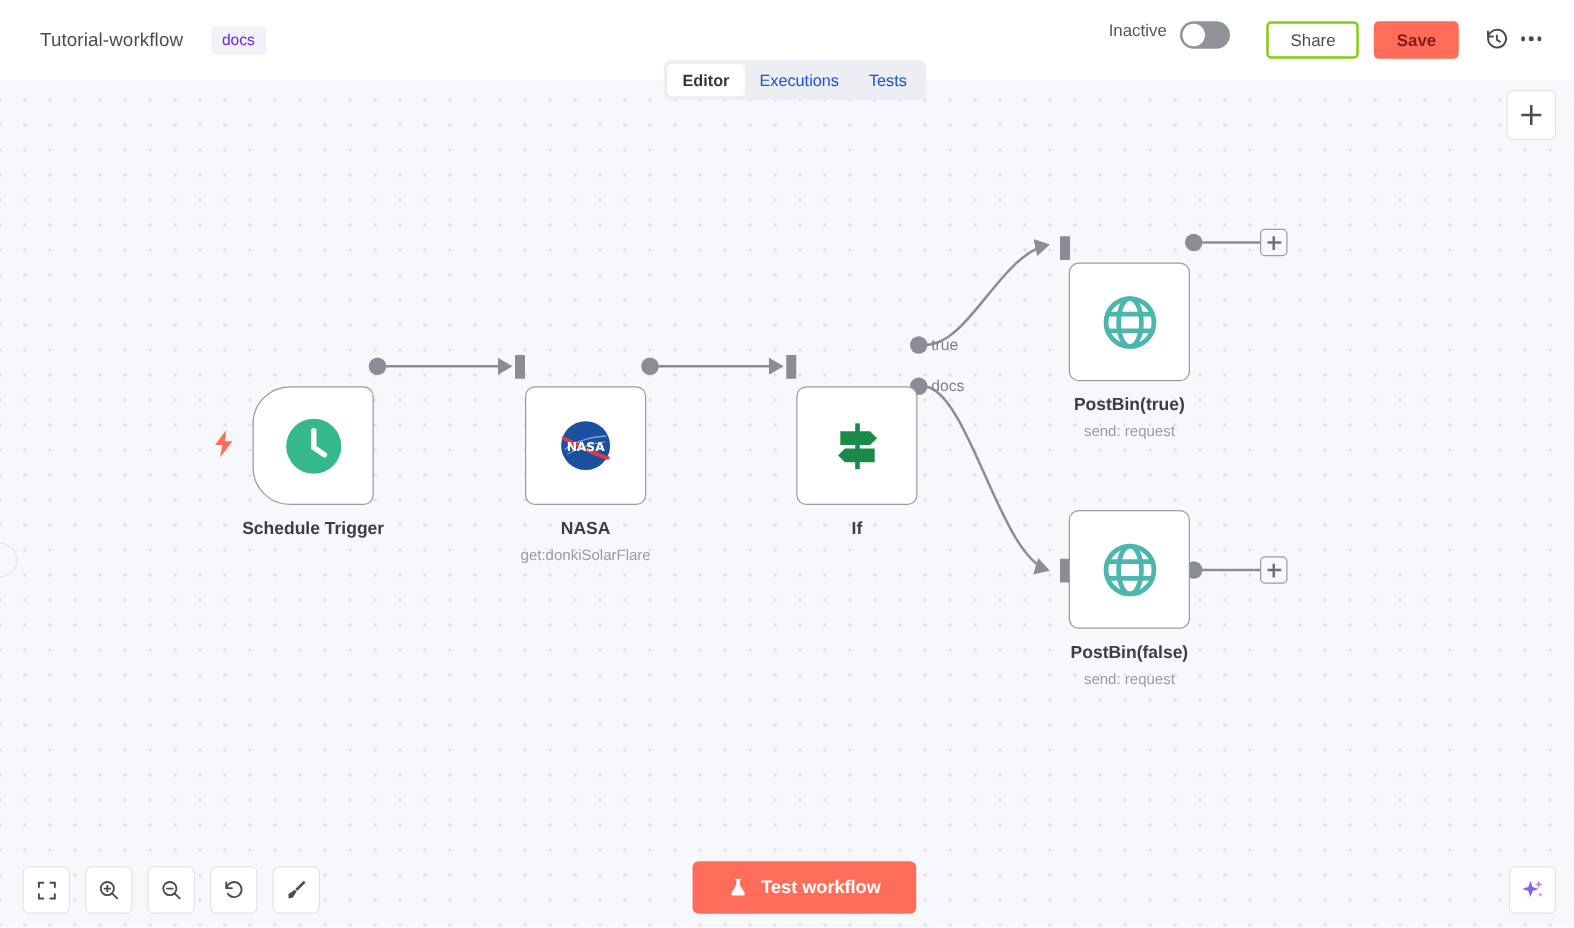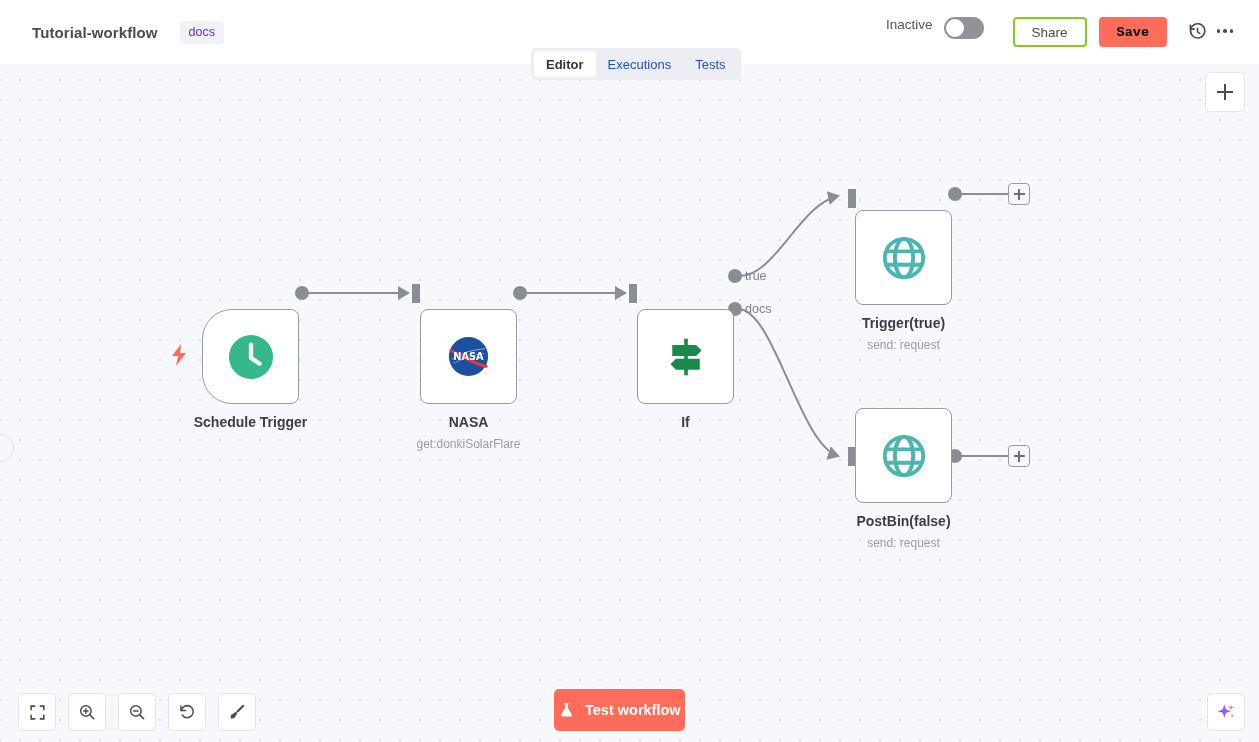--- a/index.html
+++ b/index.html
@@ -14,21 +14,21 @@
   
   .header {
     position: absolute; left: 0; top: 0;
     width: 1259px; height: 64px;
     background: #ffffff;
     display: flex; align-items: center;
     z-index: 40;
   }
   .wf-title {
     margin-left: 32px;
-    font-size: 15px; font-weight: 700;
+    font-size: 15px; font-weight: 400;
     color: #4b4b53; letter-spacing: .1px;
   }
   .docs-badge {
     margin-left: 22px;
     background: #f0f2f7; color: #6d28d9;
     border-radius: 4px;
     font-size: 12.5px;
     padding: 4px 9px 5px;
   }
   .header-right {
@@ -52,22 +52,22 @@
     height: 30px; padding: 0 17px;
     border: 2px solid #84cc16; border-radius: 4px;
     background: #fff; color: #4b4b53;
     font-size: 13.5px; font-family: inherit;
     cursor: pointer; margin-right: 12px;
     display: flex; align-items: center;
   }
   .btn-save {
     height: 30px; padding: 0 18px;
     border: none; border-radius: 4px;
-    background: #ff6d5a; color: #000000;
-    font-size: 13.5px; font-weight: 600; font-family: Liberation Mono, monospace;
+    background: #ff6d5a; color: #7f1d1d;
+    font-size: 13.5px; font-weight: 600; font-family: Liberation Sans, sans-serif;
     cursor: pointer; margin-right: 16px;
     display: flex; align-items: center;
   }
   .icon-btn {
     width: 28px; height: 28px;
     display: flex; align-items: center; justify-content: center;
     cursor: pointer; color: #555;
   }
   .dots { display: flex; gap: 3px; }
   .dots i { width: 3.5px; height: 3.5px; border-radius: 50%; background: #4b4b53; display: block; }
@@ -176,21 +176,21 @@
   }
   .tool-btn {
     width: 38px; height: 38px;
     background: #ffffff; border: 1px solid #e3e5ec;
     border-radius: 5px; cursor: pointer;
     display: flex; align-items: center; justify-content: center;
     color: #4b4b53;
   }
   .test-btn {
     position: absolute; left: 554px; bottom: 11px;
-    height: 42px; padding: 0 4px;
+    height: 42px; padding: 0 28px;
     background: #ff6d5a; color: #fff;
     border: none; border-radius: 5px;
     font-size: 14.5px; font-weight: 600; font-family: inherit;
     display: flex; align-items: center; gap: 10px;
     cursor: pointer; z-index: 20;
   }
   .ai-btn {
     position: absolute; right: 14px; bottom: 11px;
     width: 38px; height: 38px;
     background: #ffffff; border: 1px solid #e3e5ec;
@@ -311,21 +311,21 @@
     <div class="port-label" style="left:745px; top:238px;">docs</div>
 
     <div class="node" style="left:855px; top:146px; width:97px; height:95px;">
       <svg width="46" height="46" viewBox="0 0 48 48">
         <circle cx="24" cy="24" r="20" fill="none" stroke="#4cb5ac" stroke-width="4"></circle>
         <ellipse cx="24" cy="24" rx="9.5" ry="20" fill="none" stroke="#4cb5ac" stroke-width="4"></ellipse>
         <line x1="4.5" y1="17" x2="43.5" y2="17" stroke="#4cb5ac" stroke-width="4"></line>
         <line x1="4.5" y1="31" x2="43.5" y2="31" stroke="#4cb5ac" stroke-width="4"></line>
       </svg>
     </div>
-    <div class="node-label" style="left:805px; top:251px; width:197px;">Trigger(true)</div>
+    <div class="node-label" style="left:805px; top:251px; width:197px;">PostBin(true)</div>
     <div class="node-sub" style="left:805px; top:274px; width:197px;">send: request</div>
     <div class="plus-stub" style="left:1008px; top:119px;"></div>
 
     <div class="node" style="left:855px; top:344px; width:97px; height:95px;">
       <svg width="46" height="46" viewBox="0 0 48 48">
         <circle cx="24" cy="24" r="20" fill="none" stroke="#4cb5ac" stroke-width="4"></circle>
         <ellipse cx="24" cy="24" rx="9.5" ry="20" fill="none" stroke="#4cb5ac" stroke-width="4"></ellipse>
         <line x1="4.5" y1="17" x2="43.5" y2="17" stroke="#4cb5ac" stroke-width="4"></line>
         <line x1="4.5" y1="31" x2="43.5" y2="31" stroke="#4cb5ac" stroke-width="4"></line>
       </svg>

